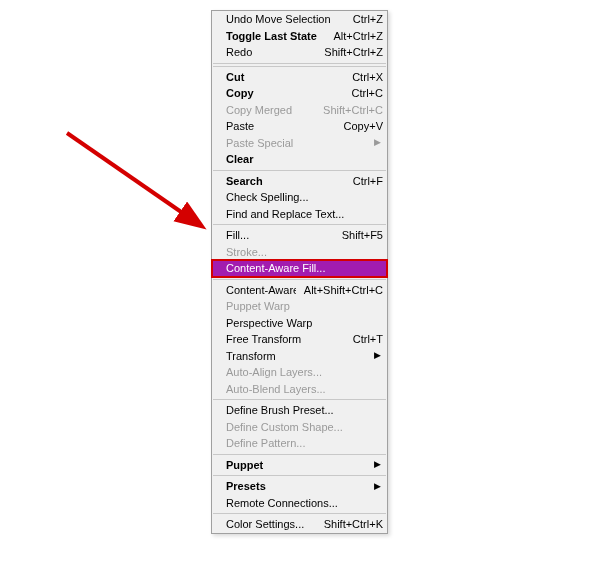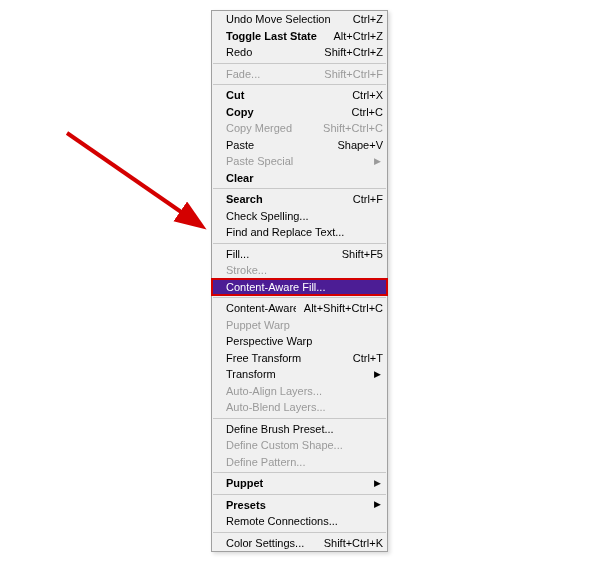--- a/index.html
+++ b/index.html
@@ -43,21 +43,21 @@
   }
   .menu-item.disabled .label,
   .menu-item.disabled .shortcut,
   .menu-item.disabled .submenu-arrow {
     color: #9a9a9a;
   }
   .menu-item.bold .label {
     font-weight: 600;
   }
   .menu-item.highlighted {
-    background: #4c1d95;
+    background: #a21caf;
     color: #ffffff;
   }
   .menu-item.highlighted .label,
   .menu-item.highlighted .shortcut {
     color: #ffffff;
   }
   .menu-item.red-outline {
     outline: 2px solid #d40000;
     outline-offset: -1px;
     z-index: 2;
@@ -92,40 +92,36 @@
     </div>
     <div class="menu-item bold">
       <span class="label">Toggle Last State</span>
       <span class="shortcut">Alt+Ctrl+Z</span>
     </div>
     <div class="menu-item">
       <span class="label">Redo</span>
       <span class="shortcut">Shift+Ctrl+Z</span>
     </div>
     <div class="separator"></div>
-    <div class="menu-item disabled">
-      <span class="label">Fade...</span>
-      <span class="shortcut">Shift+Ctrl+F</span>
-    </div>
     <div class="separator"></div>
     <div class="menu-item bold">
       <span class="label">Cut</span>
       <span class="shortcut">Ctrl+X</span>
     </div>
     <div class="menu-item bold">
       <span class="label">Copy</span>
       <span class="shortcut">Ctrl+C</span>
     </div>
     <div class="menu-item disabled">
       <span class="label">Copy Merged</span>
       <span class="shortcut">Shift+Ctrl+C</span>
     </div>
     <div class="menu-item">
       <span class="label">Paste</span>
-      <span class="shortcut">Shape+V</span>
+      <span class="shortcut">Copy+V</span>
     </div>
     <div class="menu-item disabled">
       <span class="label">Paste Special</span>
       <span class="submenu-arrow">▶</span>
     </div>
     <div class="menu-item bold">
       <span class="label">Clear</span>
     </div>
     <div class="separator"></div>
     <div class="menu-item bold">

